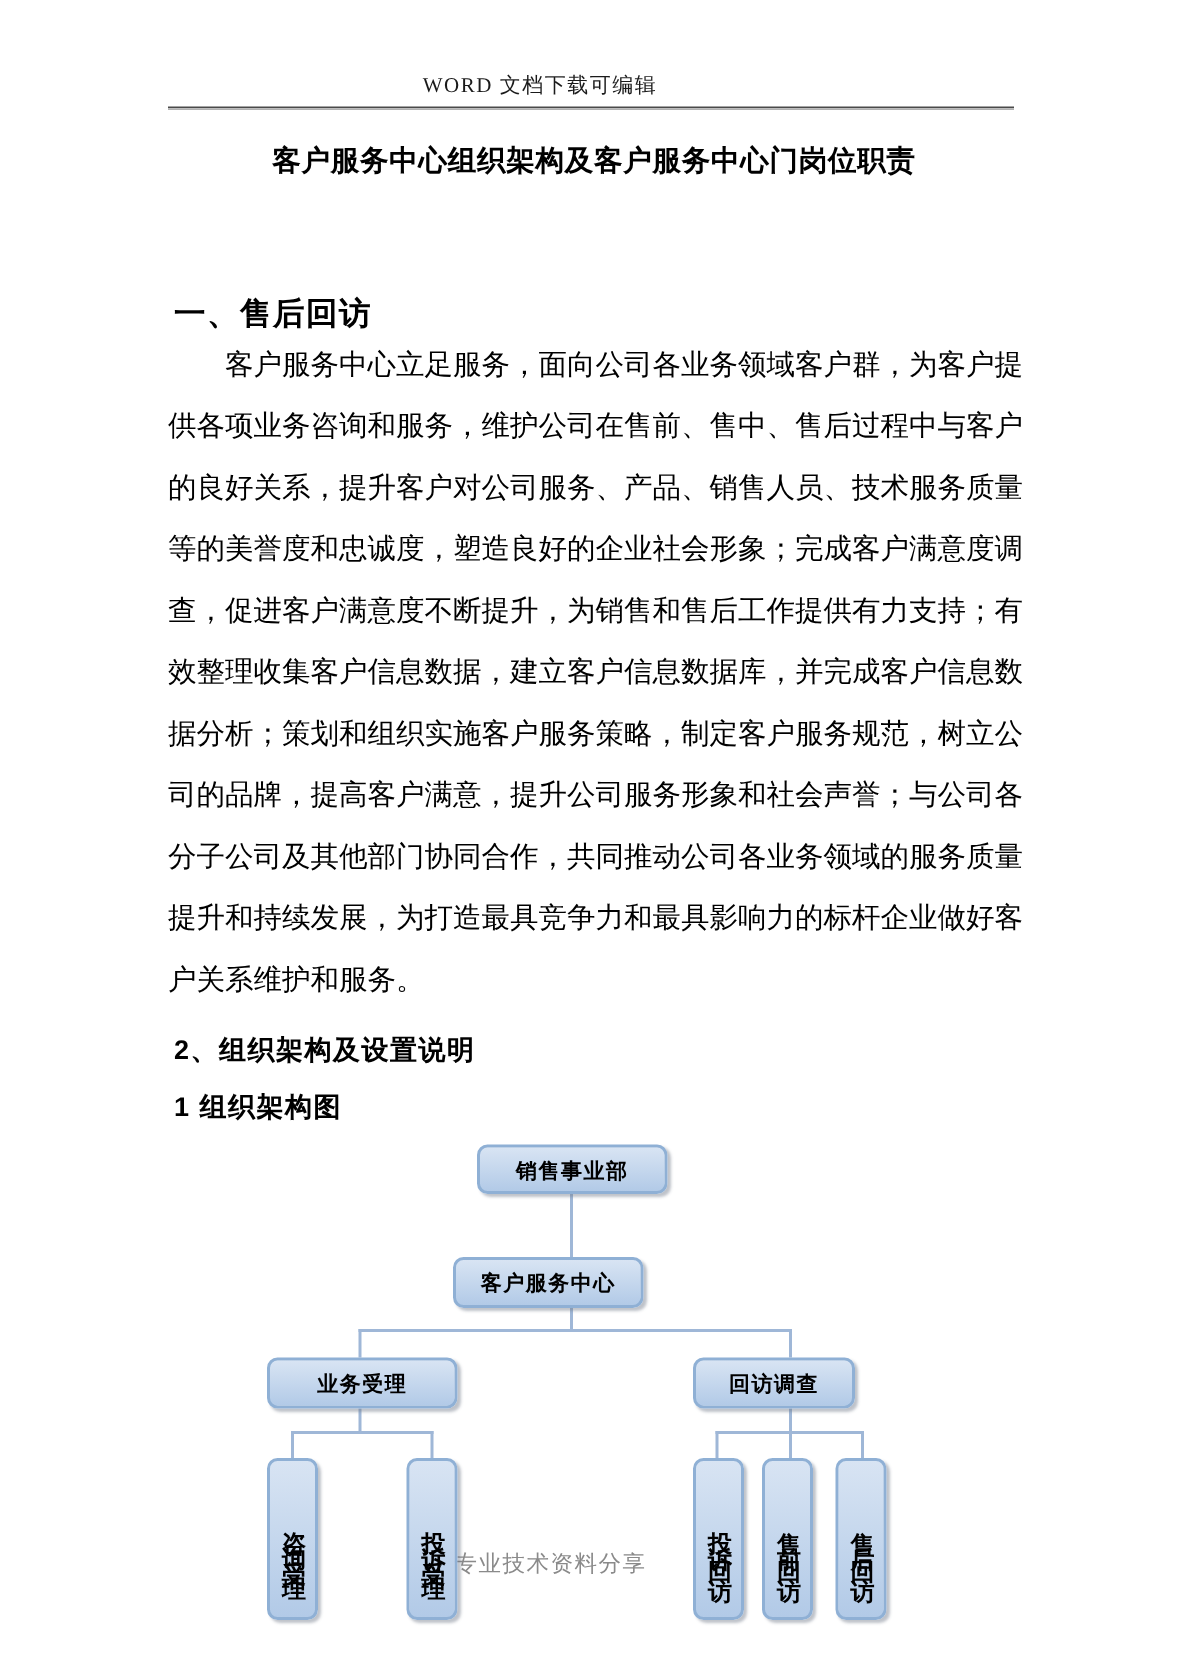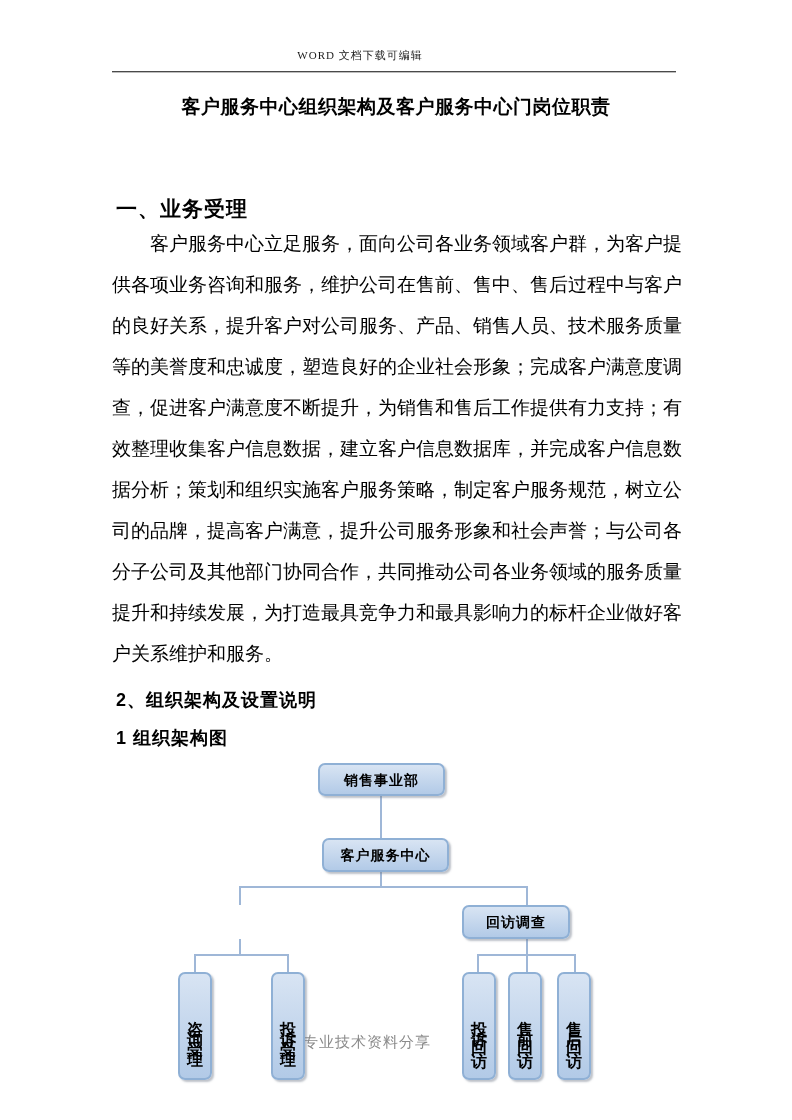--- a/index.html
+++ b/index.html
@@ -10,21 +10,21 @@
     height: 1120px;
     font-family: "Liberation Serif", "DejaVu Serif", serif;
     color: var(--text, #000);
     overflow: hidden;
   }
 
   .header-note {
     position: absolute;
     left: 260px; top: 48px; width: 200px;
     text-align: center;
-    font-size: 11px;
+    font-size: 14px;
     letter-spacing: 1px;
     color: #1a1a1a;
   }
   .header-rule {
     position: absolute;
     left: 112px; top: 71px; width: 564px; height: 2px;
     background: var(--header-line, #4a4a4a);
     border-bottom: 1px solid #bdbdbd;
   }
 
@@ -105,21 +105,21 @@
   }
 </style>
 </head>
 <body>
 
 <div class="header-note">WORD 文档下载可编辑</div>
 <div class="header-rule"></div>
 
 <div class="doc-title">客户服务中心组织架构及客户服务中心门岗位职责</div>
 
-<div class="h-sans heading-1">一、业务受理</div>
+<div class="h-sans heading-1">一、售后回访</div>
 <div class="body-paragraph">客户服务中心立足服务，面向公司各业务领域客户群，为客户提供各项业务咨询和服务，维护公司在售前、售中、售后过程中与客户的良好关系，提升客户对公司服务、产品、销售人员、技术服务质量等的美誉度和忠诚度，塑造良好的企业社会形象；完成客户满意度调查，促进客户满意度不断提升，为销售和售后工作提供有力支持；有效整理收集客户信息数据，建立客户信息数据库，并完成客户信息数据分析；策划和组织实施客户服务策略，制定客户服务规范，树立公司的品牌，提高客户满意，提升公司服务形象和社会声誉；与公司各分子公司及其他部门协同合作，共同推动公司各业务领域的服务质量提升和持续发展，为打造最具竞争力和最具影响力的标杆企业做好客户关系维护和服务。</div>
 
 <div class="h-sans heading-2">2、组织架构及设置说明</div>
 <div class="h-sans heading-3">1 组织架构图</div>
 
 <div class="org-chart">
 
   <div class="conn" style="left:380px; top:796px; width:2px; height:42px;"></div>
   <div class="conn" style="left:380px; top:872px; width:2px; height:16px;"></div>
   <div class="conn" style="left:239px; top:886px; width:289px; height:2px;"></div>
@@ -132,22 +132,23 @@
   <div class="conn" style="left:287px; top:954px; width:2px; height:18px;"></div>
 
   <div class="conn" style="left:526px; top:939px; width:2px; height:17px;"></div>
   <div class="conn" style="left:477px; top:954px; width:99px; height:2px;"></div>
   <div class="conn" style="left:477px; top:954px; width:2px; height:18px;"></div>
   <div class="conn" style="left:526px; top:954px; width:2px; height:18px;"></div>
   <div class="conn" style="left:574px; top:954px; width:2px; height:18px;"></div>
 
   <div class="obox hbox" style="left:318px; top:763px; height:33px;">销售事业部</div>
 
-  <div class="obox hbox" style="left:322px; top:838px;">客户服务中心</div>
+  <div class="obox hbox" style="left:302px; top:838px;">客户服务中心</div>
 
+  <div class="obox hbox" style="left:178px; top:905px;">业务受理</div>
   <div class="obox hbox" style="left:462px; top:905px; width:108px;">回访调查</div>
 
   <div class="obox vbox" style="left:178px; top:972px;">咨询受理</div>
   <div class="obox vbox" style="left:271px; top:972px;">投诉受理</div>
   <div class="obox vbox" style="left:462px; top:972px;">投诉回访</div>
   <div class="obox vbox" style="left:508px; top:972px;">售前回访</div>
   <div class="obox vbox" style="left:557px; top:972px;">售后回访</div>
 </div>
 
 <div class="watermark">专业技术资料分享</div>

